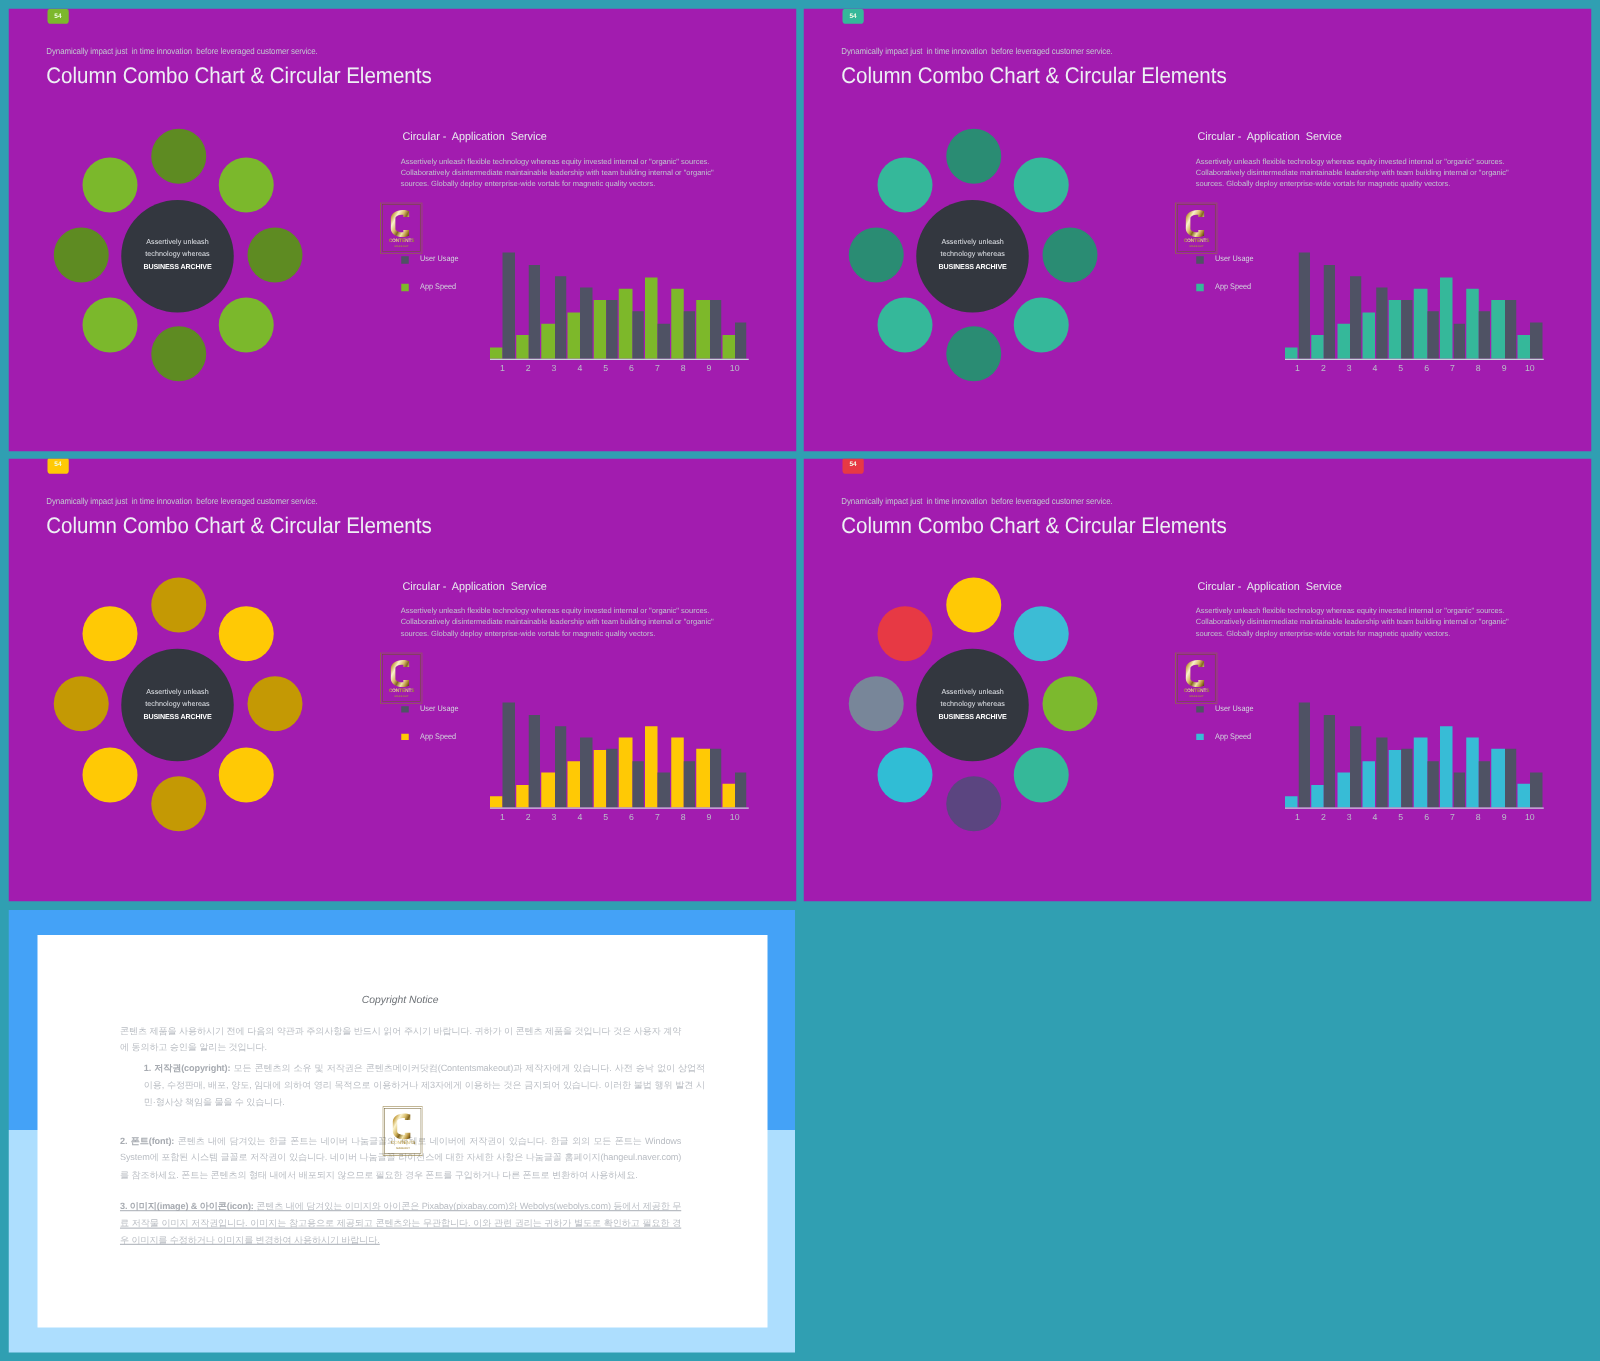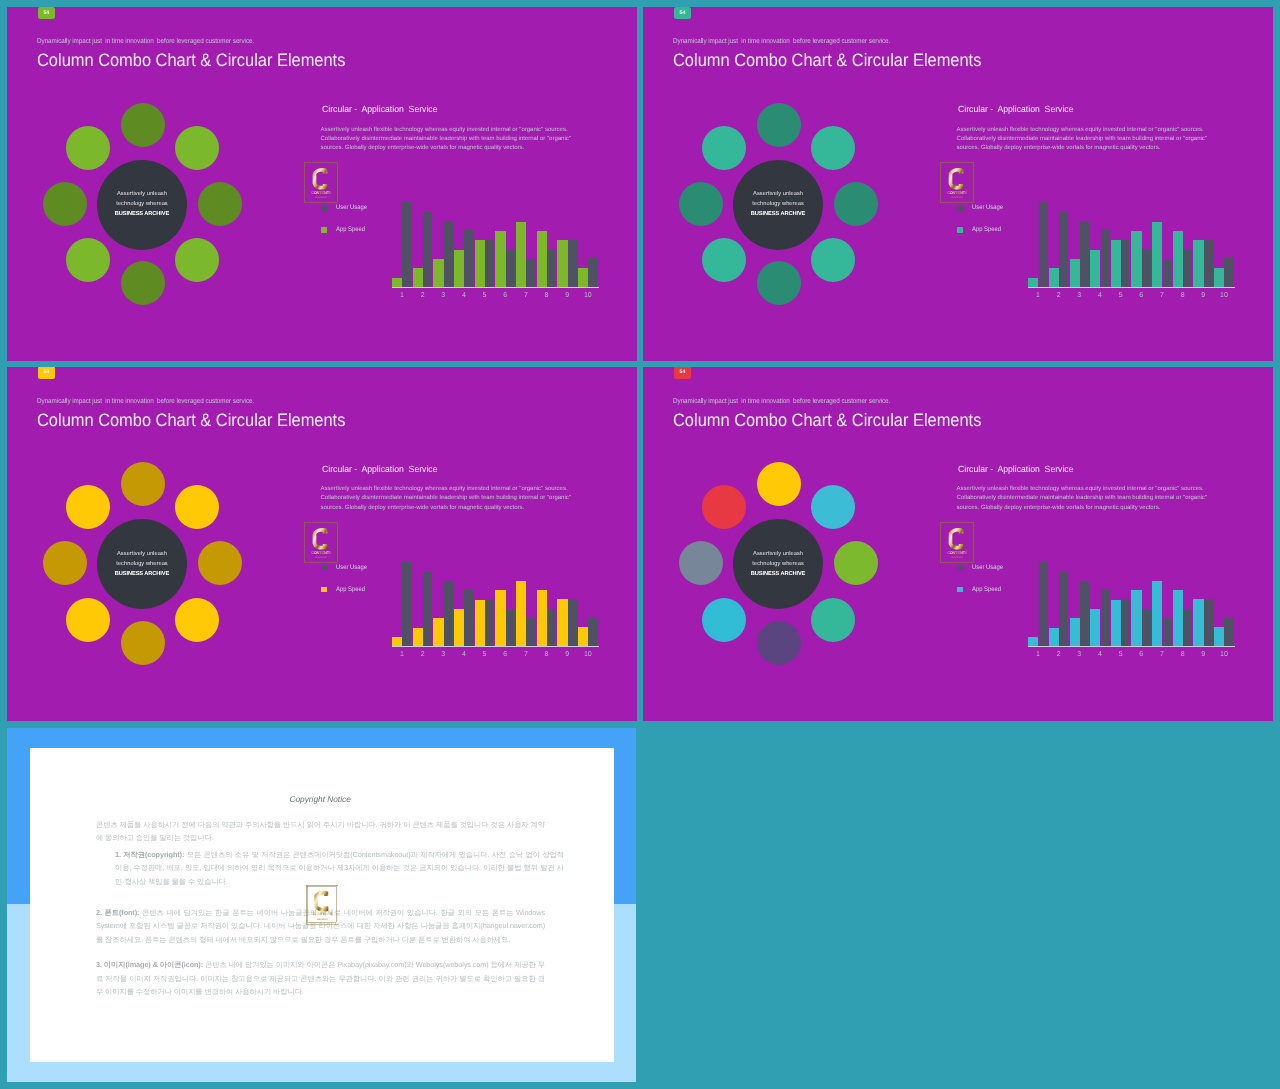--- a/index.html
+++ b/index.html
@@ -399,21 +399,21 @@
 </div>
 </div>
 <div class="cpanel">
 <div class="cbgtop"></div>
 <div class="cbgbot"></div>
 <div class="paper">
 <div class="ctitle2">Copyright Notice</div>
 <div class="cpar" style="left:66.4px;top:70.0px;width:449px;"><span>콘텐츠 제품을 사용하시기 전에 다음의 약관과 주의사항을 반드시 읽어 주시기 바랍니다. 귀하가 이 콘텐츠 제품을 것입니다 것은 사용자 계약에 동의하고 승인을 알리는 것입니다.</span></div>
 <div class="cpar" style="left:66.4px;top:100px;width:449px;margin-left:19px;"><b>1. 저작권(copyright):</b> <span>모든 콘텐츠의 소유 및 저작권은 콘텐츠메이커닷컴(Contentsmakeout)과 제작자에게 있습니다. 사전 승낙 없이 상업적 이용, 수정판매, 배포, 양도, 임대에 의하여 영리 목적으로 이용하거나 제3자에게 이용하는 것은 금지되어 있습니다. 이러한 불법 행위 발견 시 민·형사상 책임을 물을 수 있습니다.</span></div>
 <div class="cpar" style="left:66.4px;top:158.2px;width:449px;"><b>2. 폰트(font):</b> <span>콘텐츠 내에 담겨있는 한글 폰트는 네이버 나눔글꼴의 서체로 네이버에 저작권이 있습니다. 한글 외의 모든 폰트는 Windows System에 포함된 시스템 글꼴로 저작권이 있습니다. 네이버 나눔글꼴 라이선스에 대한 자세한 사항은 나눔글꼴 홈페이지(hangeul.naver.com)를 참조하세요. 폰트는 콘텐츠의 형태 내에서 배포되지 않으므로 필요한 경우 폰트를 구입하거나 다른 폰트로 변환하여 사용하세요.</span></div>
-<div class="cpar" style="left:66.4px;top:210.3px;width:449px;"><b>3. 이미지(image) &amp; 아이콘(icon):</b> <span>콘텐츠 내에 담겨있는 이미지와 아이콘은 Pixabay(pixabay.com)와 Webolys(webolys.com) 등에서 제공한 무료 저작물 이미지 저작권입니다. 이미지는 참고용으로 제공되고 콘텐츠와는 무관합니다. 이와 관련 권리는 귀하가 별도로 확인하고 필요한 경우 이미지를 수정하거나 이미지를 변경하여 사용하시기 바랍니다.</span></div>
+<div class="cpar" style="left:66.4px;top:210.3px;width:449px;text-decoration:underline;"><b>3. 이미지(image) &amp; 아이콘(icon):</b> <span>콘텐츠 내에 담겨있는 이미지와 아이콘은 Pixabay(pixabay.com)와 Webolys(webolys.com) 등에서 제공한 무료 저작물 이미지 저작권입니다. 이미지는 참고용으로 제공되고 콘텐츠와는 무관합니다. 이와 관련 권리는 귀하가 별도로 확인하고 필요한 경우 이미지를 수정하거나 이미지를 변경하여 사용하시기 바랍니다.</span></div>
 </div>
     </div>
 <div class="cwm"><svg viewBox="0 0 64 78" width="100%" height="100%" preserveAspectRatio="none">
 <defs>
 <linearGradient id="goldcp" x1="0" y1="0.1" x2="1" y2="0.9">
 <stop offset="0%" stop-color="#6d5218"></stop>
             <stop offset="10%" stop-color="#c8a348"></stop>
 <stop offset="26%" stop-color="#faf2cc"></stop>
             <stop offset="44%" stop-color="#d9bd6a"></stop>
 <stop offset="58%" stop-color="#836620"></stop>

